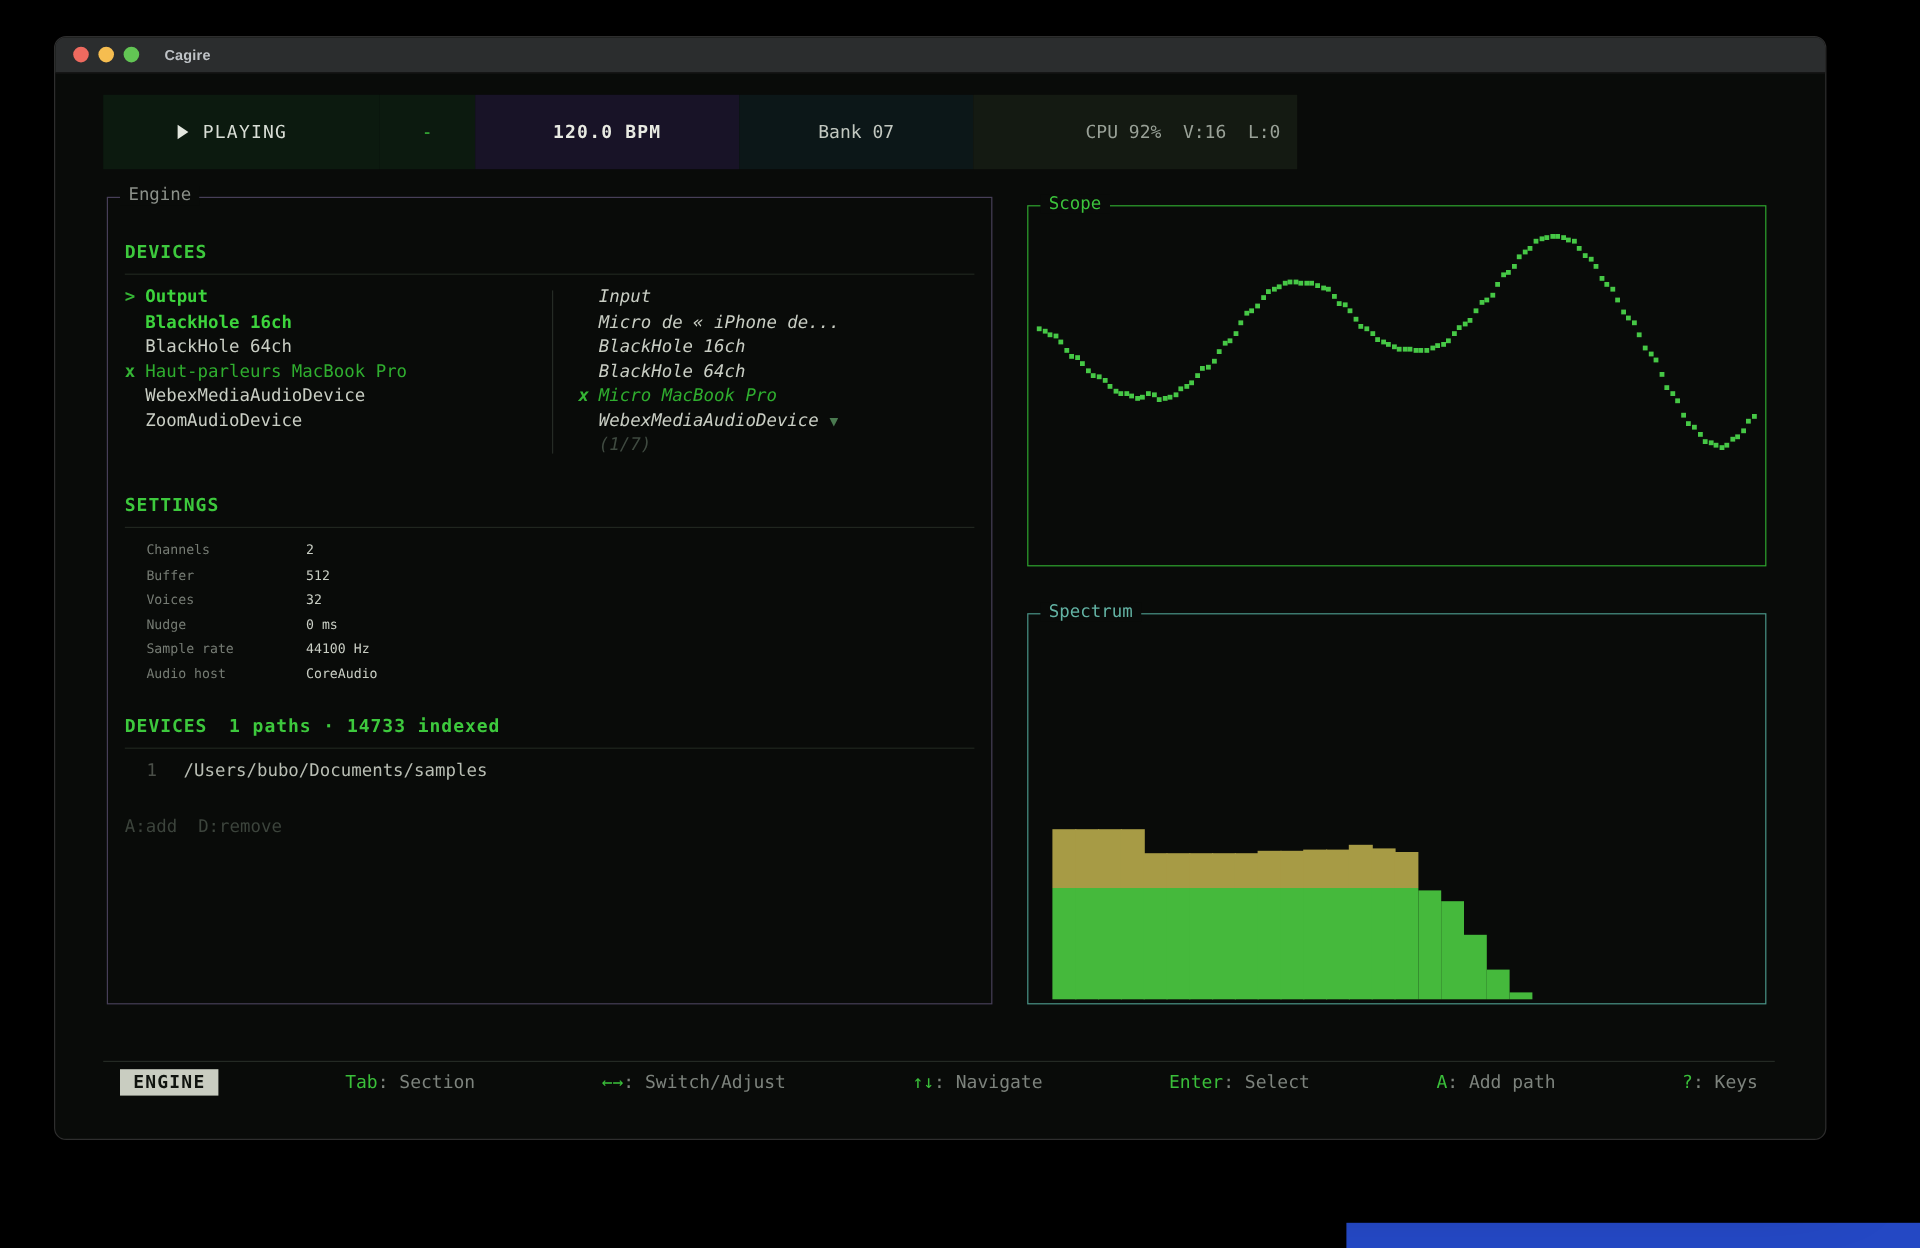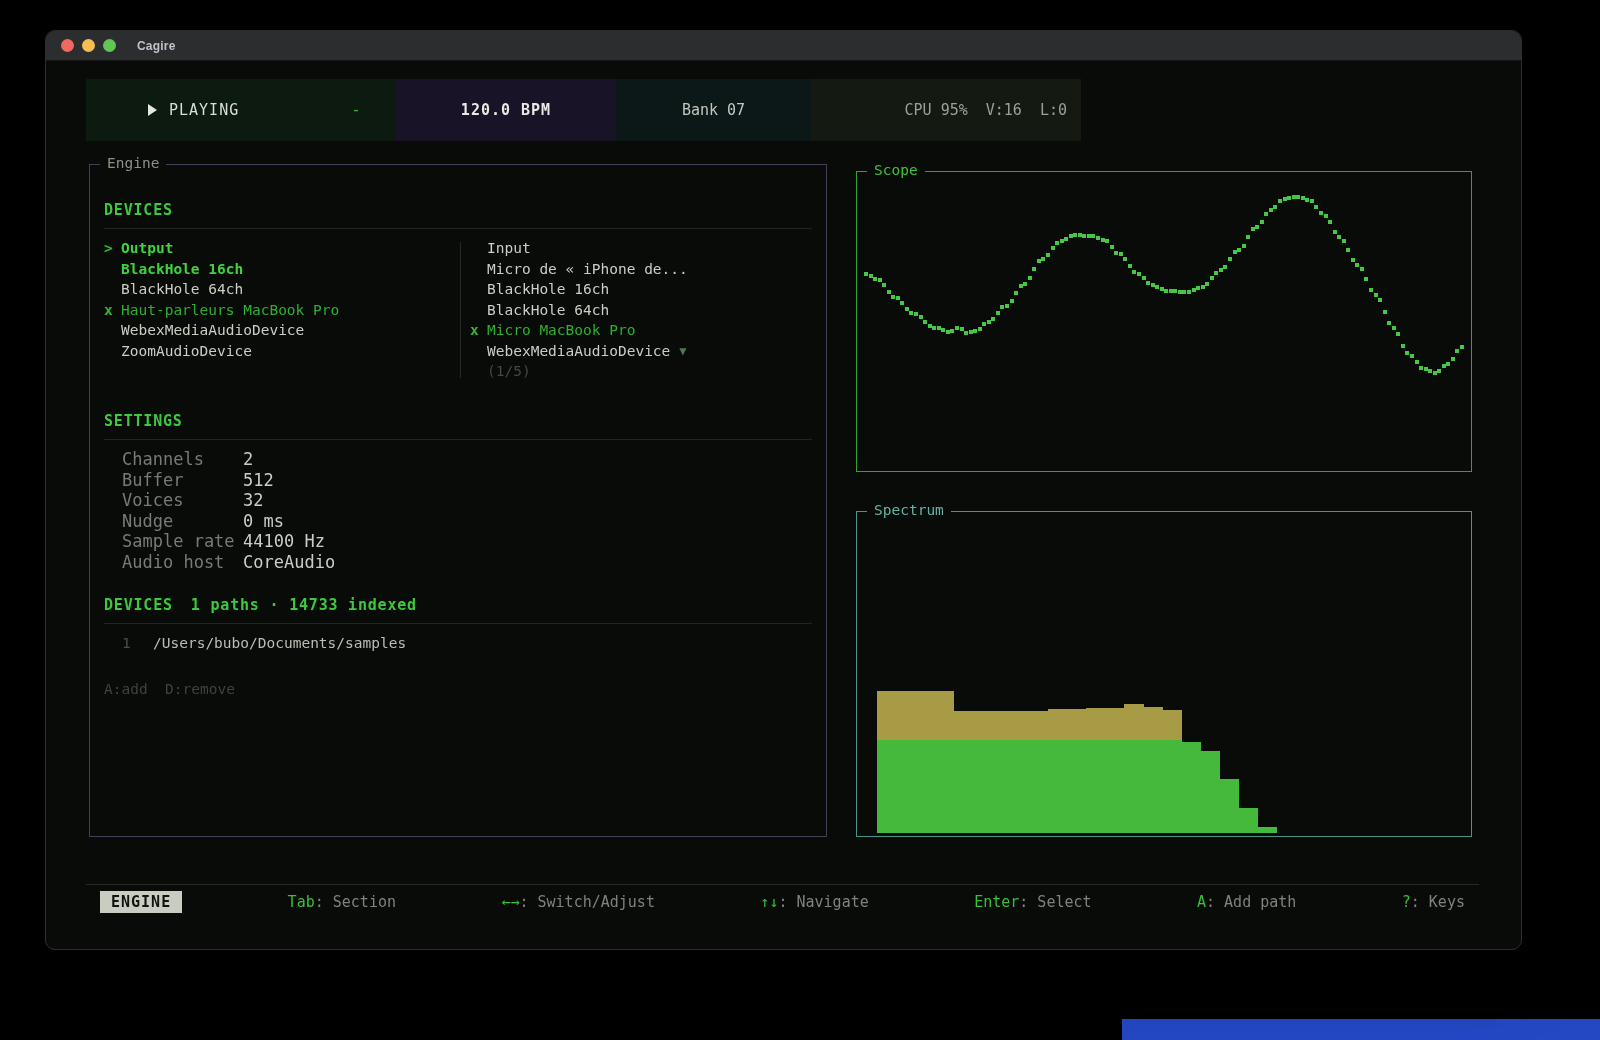--- a/index.html
+++ b/index.html
@@ -62,32 +62,32 @@
 
   
   .sec-heading { margin-top:24px; font-size:15px; font-weight:bold; color:#3dc93d;
                  letter-spacing:.8px; display:flex; gap:18px; }
   .sec-sep { border-bottom:1px solid #20261f; margin-top:9px; }
 
   .devices-wrap { position:relative; display:flex; margin-top:9px; min-height:150px; }
   .dev-col-divider { position:absolute; left:356px; top:4px; bottom:10px;
                      width:1px; background:#252b25; }
   .dev-col { width:356px; }
-  .dev-col.input { flex:1; padding-left:10px; }
+  .dev-col.input { flex:1; padding-left:22px;font-style:italic; }
   .dev-row { display:flex; font-size:14.5px; line-height:20.5px; }
   .dev-marker { width:17px; flex:none; color:#35b535; font-weight:bold; }
   .dev-label { white-space:pre; }
   .dev-row.normal  .dev-label { color:#c9cec4; }
   .dev-row.selected .dev-label { color:#3dd43d; font-weight:bold;text-align:center; }
   .dev-row.active  .dev-label { color:#2fae2f; }
   .dev-row.dim     .dev-label { color:#3f4a40; }
   .dev-suffix { color:#4a7a50; margin-left:9px; font-size:12px; }
 
   .settings-list { margin-top:9px; }
-  .set-row { display:flex; padding-left:18px; font-size:17px; line-height:20.5px; }
+  .set-row { display:flex; padding-left:18px; font-size:11px; line-height:20.5px;gap:12px; }
   .set-label { width:121px; flex:none; color:#767c74; }
   .set-value { color:#c9cec4; white-space:pre; }
 
   .paths-list { margin-top:9px; }
   .path-row { display:flex; padding-left:18px; font-size:14.5px; line-height:21px; }
   .path-index { width:31px; flex:none; color:#4a4f48; }
   .path-value { color:#b9beb4;text-align:right; }
 
   .samples-hints { margin-top:27px; font-size:14.5px; color:#3c443c; white-space:pre; }
 
@@ -123,21 +123,21 @@
 
     <div class="statusbar">
       <div class="seg seg-playing">
         <span class="play-tri"></span>
         <span>PLAYING</span>
       </div>
       <div class="seg seg-dash">-</div>
       <div class="seg seg-bpm">120.0 BPM</div>
       <div class="seg seg-bank">Bank 07</div>
       <div class="seg seg-cpu">
-        <span>CPU 95%</span>
+        <span>CPU 92%</span>
         <span>V:16</span>
         <span>L:0</span>
       </div>
     </div>
 
     <div class="panel engine-panel">
       <div class="panel-title">Engine</div>
 
       <div class="sec-heading">
         <span>DEVICES</span>
@@ -193,21 +193,21 @@
               <span class="dev-marker">x</span>
               <span class="dev-label">Micro MacBook Pro</span>
             </div>
             <div class="dev-row normal">
               <span class="dev-marker"></span>
               <span class="dev-label">WebexMediaAudioDevice</span>
               <span class="dev-suffix">▼</span>
             </div>
             <div class="dev-row dim">
               <span class="dev-marker"></span>
-              <span class="dev-label">(1/5)</span>
+              <span class="dev-label">(1/7)</span>
             </div>
           </div>
       </div>
 
       <div class="sec-heading">
         <span>SETTINGS</span>
       </div>
       <div class="sec-sep"></div>
       <div class="settings-list" id="settings-list">
           <div class="set-row">

